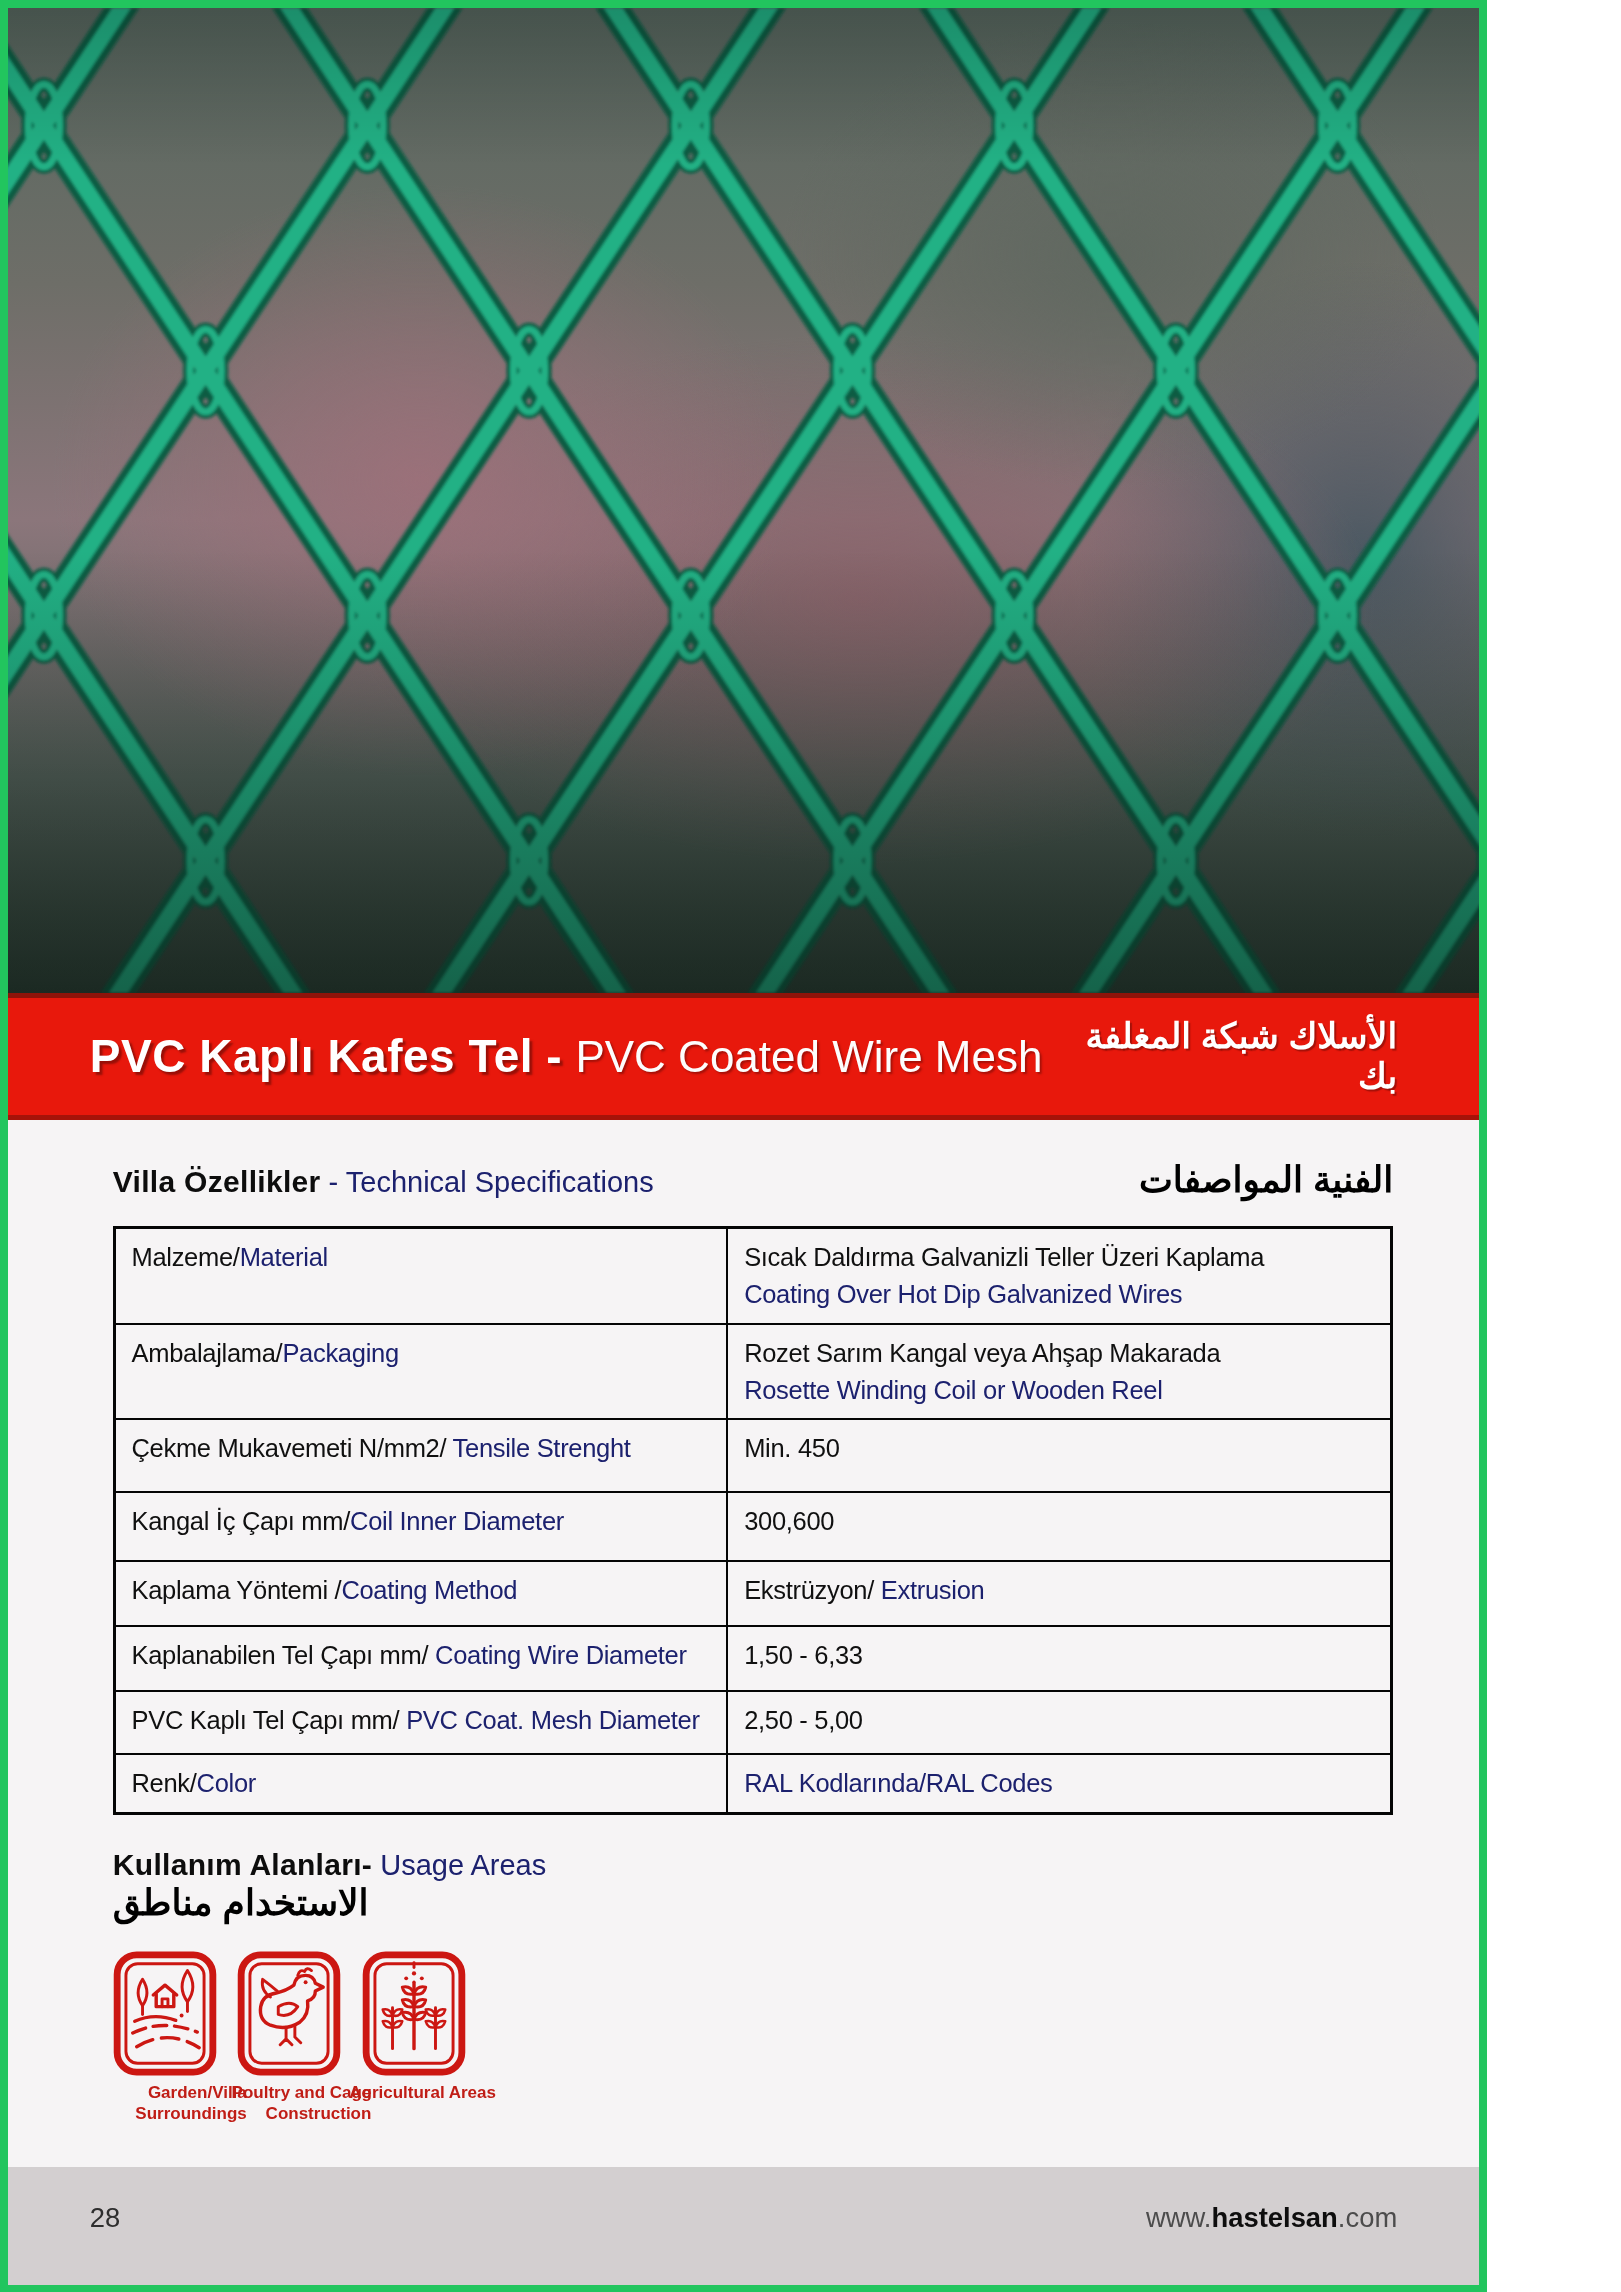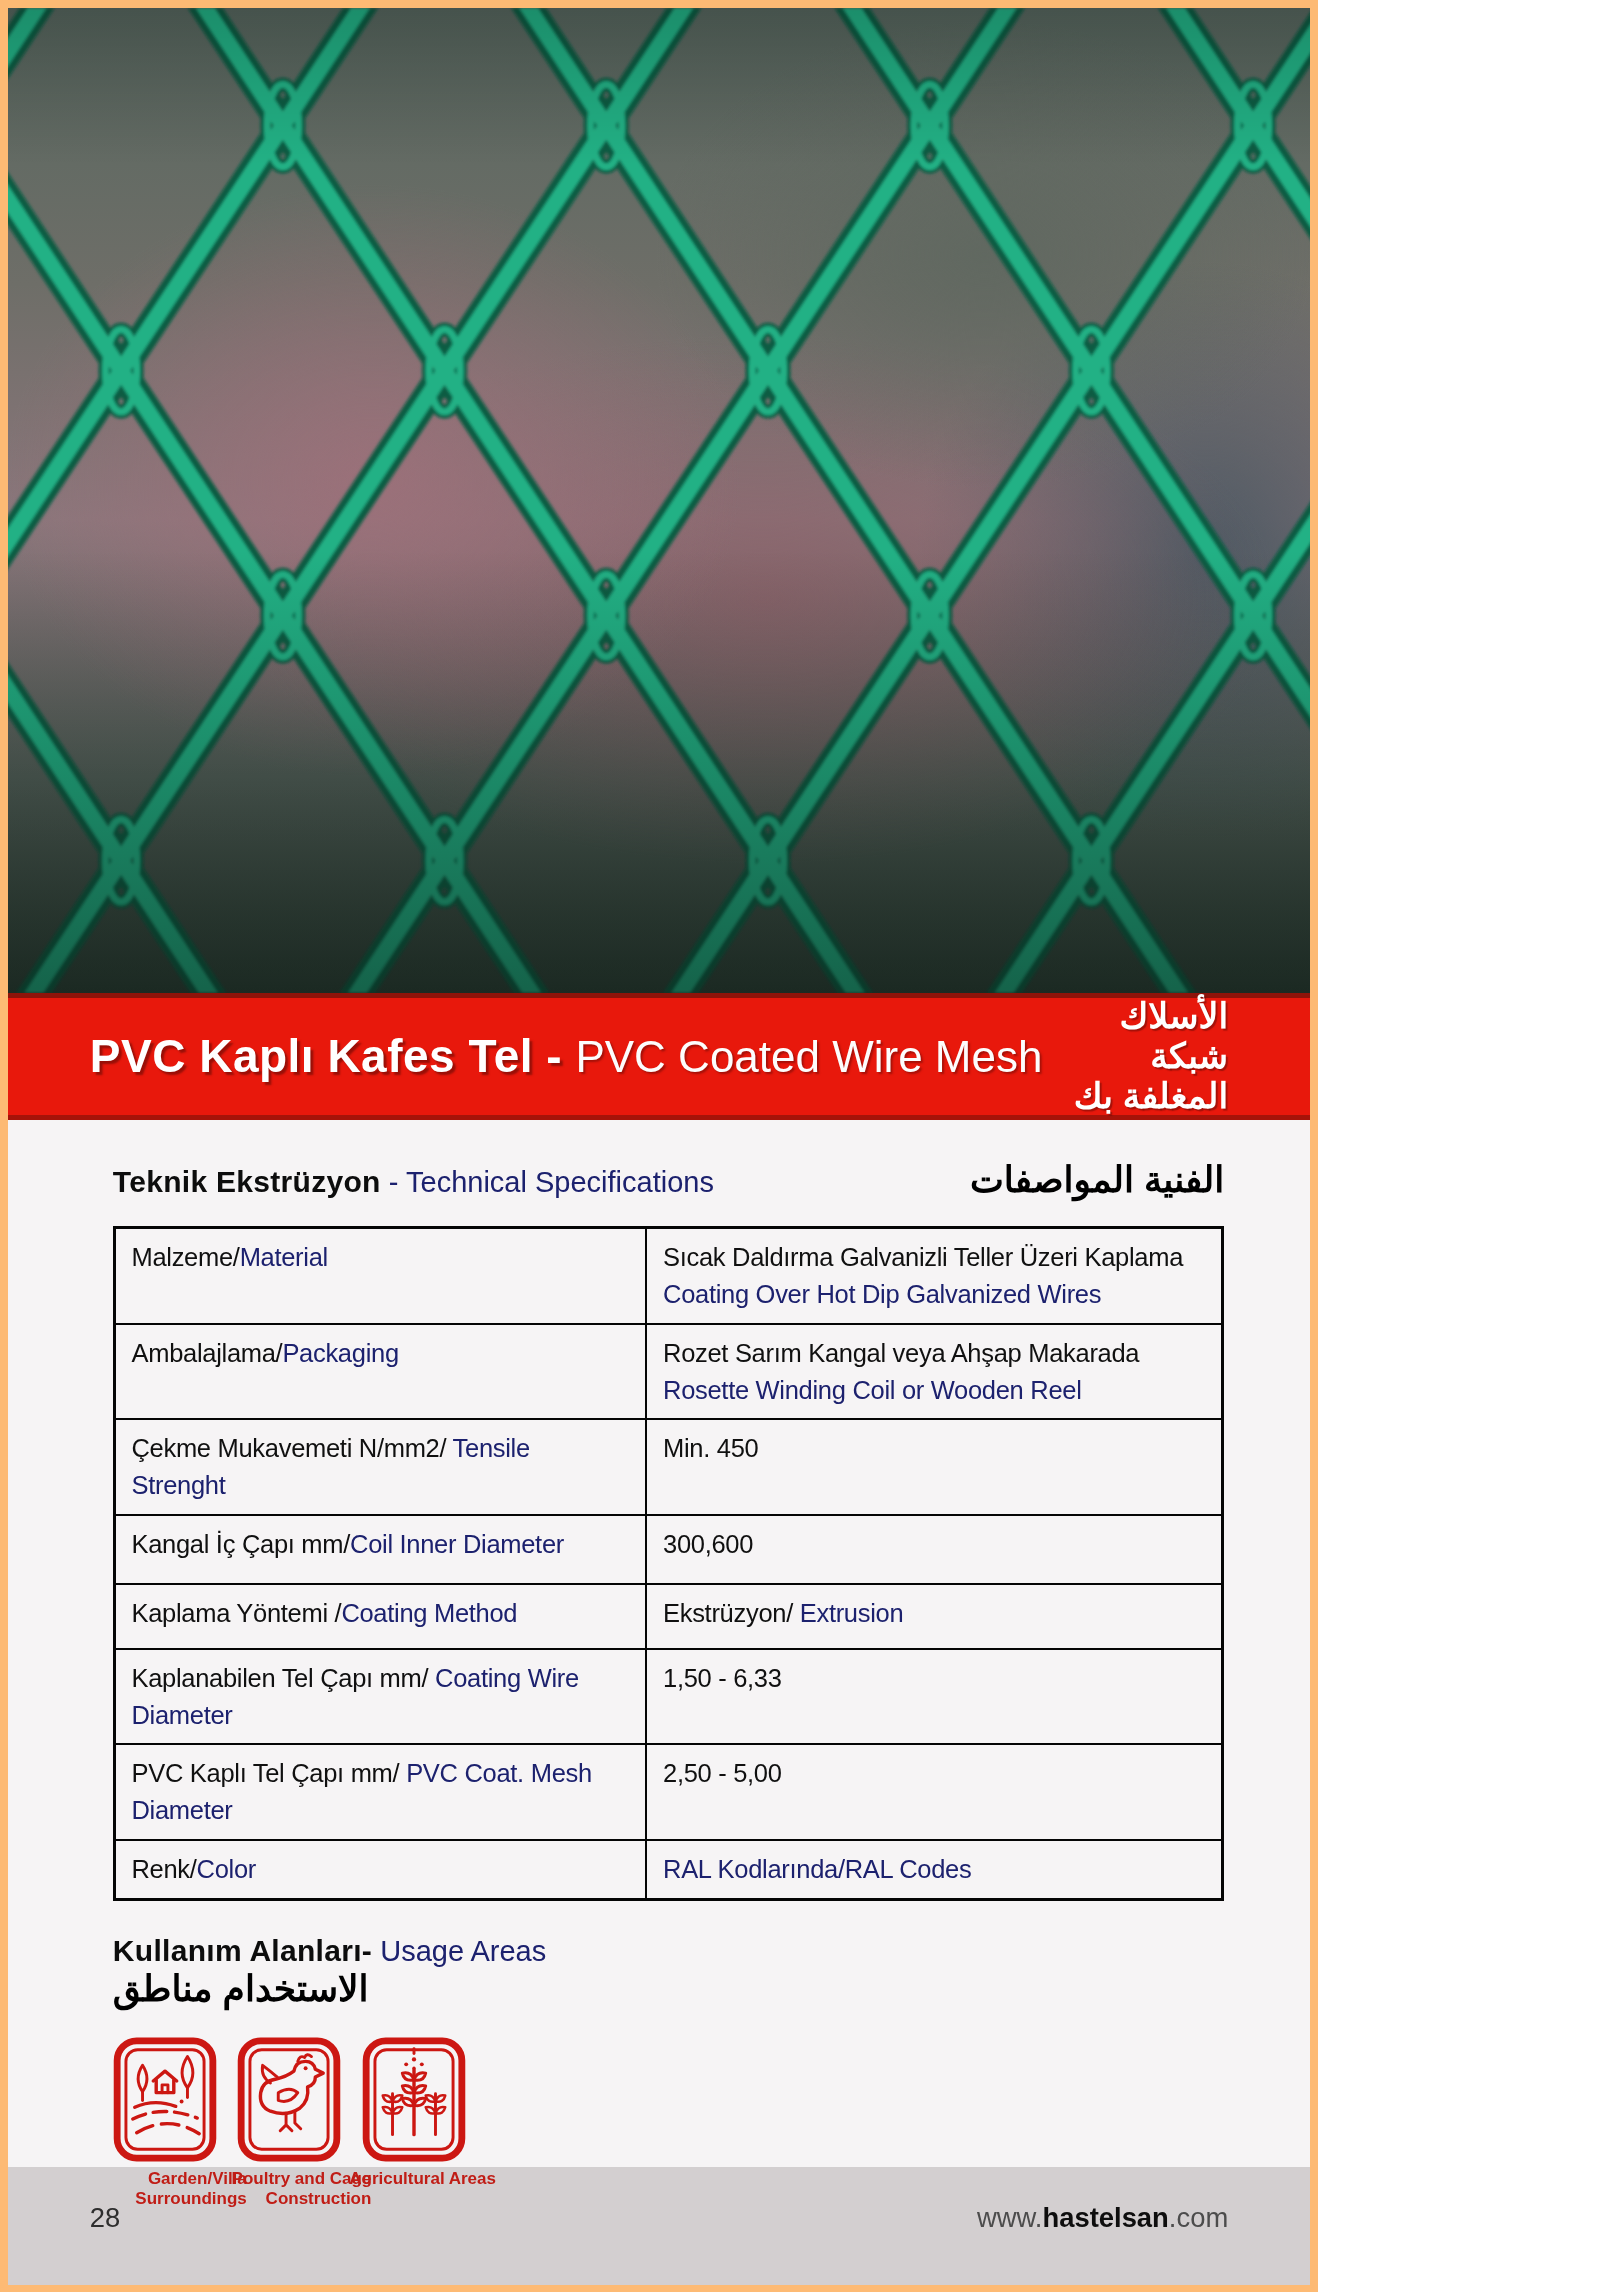--- a/index.html
+++ b/index.html
@@ -1,16 +1,16 @@
 <!DOCTYPE html>
 <html><head>
 <meta charset="utf-8">
 <style>
   html,body{margin:0;padding:0;background:#ffffff;}
-  .page{width:1318px;height:2293px;background:#fdba74;padding:7.8px;box-sizing:border-box;
+  .page{width:1487px;height:2293px;background:#22c55e;padding:7.8px;box-sizing:border-box;
         font-family:"Liberation Sans",sans-serif;position:relative;overflow:hidden;}
 
   
   .photo{height:985px;position:relative;overflow:hidden;background:
     radial-gradient(470px 333px at 75% 25%, rgba(96,104,96,.95), rgba(96,104,96,0) 70%),
     radial-gradient(510px 412px at 28% 48%, rgba(158,112,122,.85), rgba(158,112,122,0) 72%),
     radial-gradient(686px 353px at 58% 60%, rgba(140,96,104,.75), rgba(140,96,104,0) 75%),
     radial-gradient(412px 412px at 92% 55%, rgba(70,86,96,.9), rgba(70,86,96,0) 70%),
     linear-gradient(180deg,#57675f 0%,#6e6e68 28%,#8b767b 52%,#55605a 78%,#2f3d35 100%);}
   .mesh{position:absolute;left:0;top:0;width:100%;height:100%;}
@@ -91,21 +91,21 @@
     <div>
       <span class="t-tr">PVC Kaplı Kafes Tel - </span><span class="t-en">PVC Coated Wire Mesh</span>
     </div>
     <div class="t-ar" dir="rtl">الأسلاك شبكة المغلفة بك</div>
   </div>
 
   <div class="content">
 
     <div class="section-head">
       <div>
-        <span class="h-tr">Teknik Ekstrüzyon</span><span class="h-en"> - Technical Specifications</span>
+        <span class="h-tr">Villa Özellikler</span><span class="h-en"> - Technical Specifications</span>
       </div>
       <div class="h-ar" dir="rtl">الفنية المواصفات</div>
     </div>
 
     <table class="specs">
       <tbody>
         <tr style="height:84px">
           <td class="c1"><span class="tr-part">Malzeme/</span><span class="en-part">Material</span></td>
           <td class="stacked">
               <span class="tr-part">Sıcak Daldırma Galvanizli Teller Üzeri Kaplama</span>

